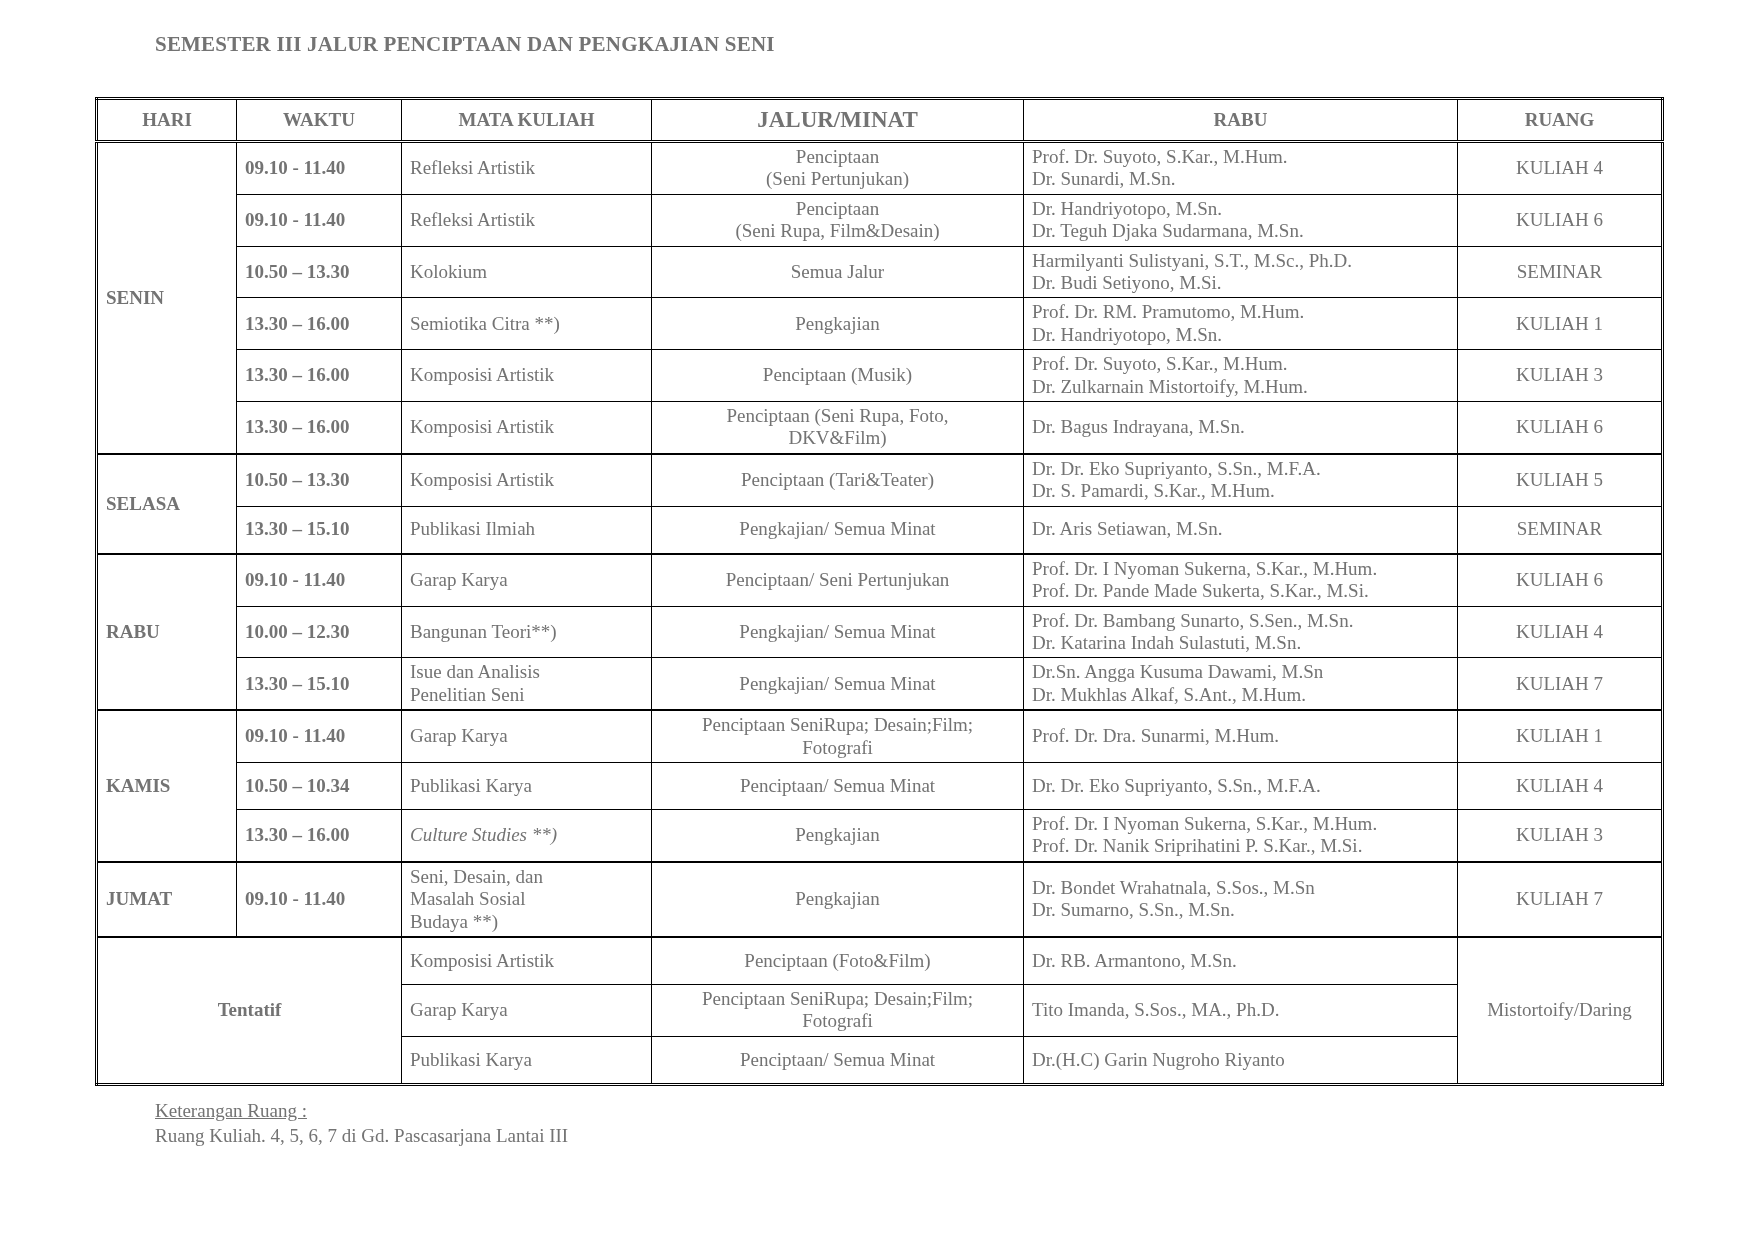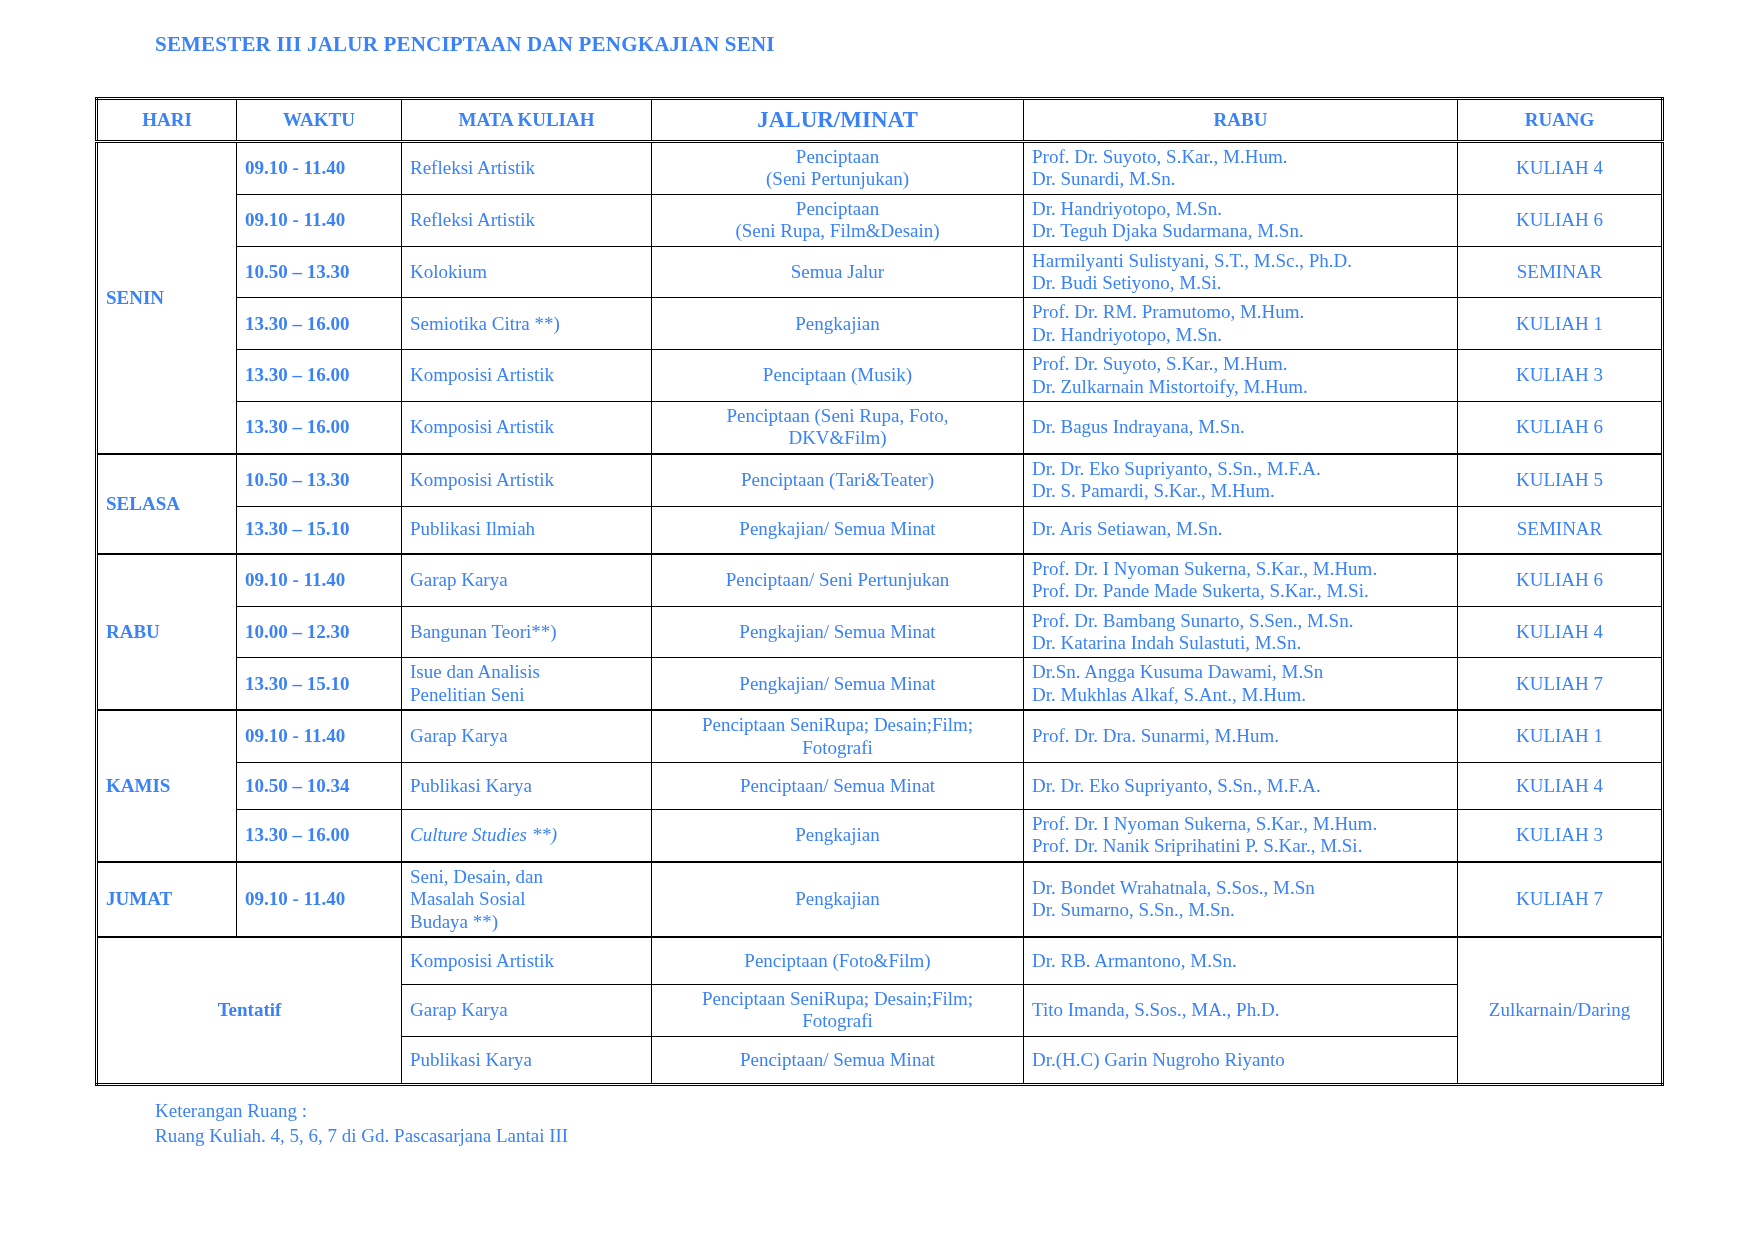--- a/index.html
+++ b/index.html
@@ -1,21 +1,21 @@
 <!DOCTYPE html>
 <html><head>
 <meta charset="utf-8">
 <style>
   html, body { margin: 0; padding: 0; background: #fff; }
   .page {
     position: relative;
     width: 1754px;
     height: 1241px;
     background: #ffffff;
-    color: #3b82f6;
+    color: #737373;
     font-family: "Liberation Serif", serif;
     box-sizing: border-box;
     overflow: hidden;
   }
   .title {
     font-size: 21px;
     font-weight: bold;
     margin: 0;
     padding: 32px 0 0 155px;
     letter-spacing: 0.2px;
@@ -54,21 +54,21 @@
   td.mk-cell { text-align: left; }
   td.jalur-cell { text-align: center; }
   td.dosen-cell { text-align: left; }
   td.ruang-cell { text-align: center; }
   td.italic { font-style: italic; }
   .notes {
     margin: 12px 0 0 155px;
     font-size: 19px;
     line-height: 1.32;
   }
-  .note-heading { }
+  .note-heading { text-decoration: underline; }
   .note-nb { font-weight: bold; }
 </style>
 </head>
 <body>
 
 <div class="page">
 
   <h1 class="title">SEMESTER III JALUR PENCIPTAAN DAN PENGKAJIAN SENI</h1>
 
   <table class="schedule">
@@ -209,21 +209,21 @@
           <td class="dosen-cell">Dr. Bondet Wrahatnala, S.Sos., M.Sn<br>Dr. Sumarno, S.Sn., M.Sn.</td>
           <td class="ruang-cell">KULIAH 7</td>
         </tr>
       </tbody>
       <tbody>
         <tr>
           <td class="day-cell center" rowspan="3" colspan="2">Tentatif</td>
           <td class="mk-cell">Komposisi Artistik</td>
           <td class="jalur-cell">Penciptaan (Foto&amp;Film)</td>
           <td class="dosen-cell">Dr. RB. Armantono, M.Sn.</td>
-          <td class="ruang-cell" rowspan="3">Zulkarnain/Daring</td>
+          <td class="ruang-cell" rowspan="3">Mistortoify/Daring</td>
         </tr>
         <tr>
           <td class="mk-cell">Garap Karya</td>
           <td class="jalur-cell">Penciptaan SeniRupa; Desain;Film;<br>Fotografi</td>
           <td class="dosen-cell">Tito Imanda, S.Sos., MA., Ph.D.</td>
         </tr>
         <tr>
           <td class="mk-cell">Publikasi Karya</td>
           <td class="jalur-cell">Penciptaan/ Semua Minat</td>
           <td class="dosen-cell">Dr.(H.C) Garin Nugroho Riyanto</td>

